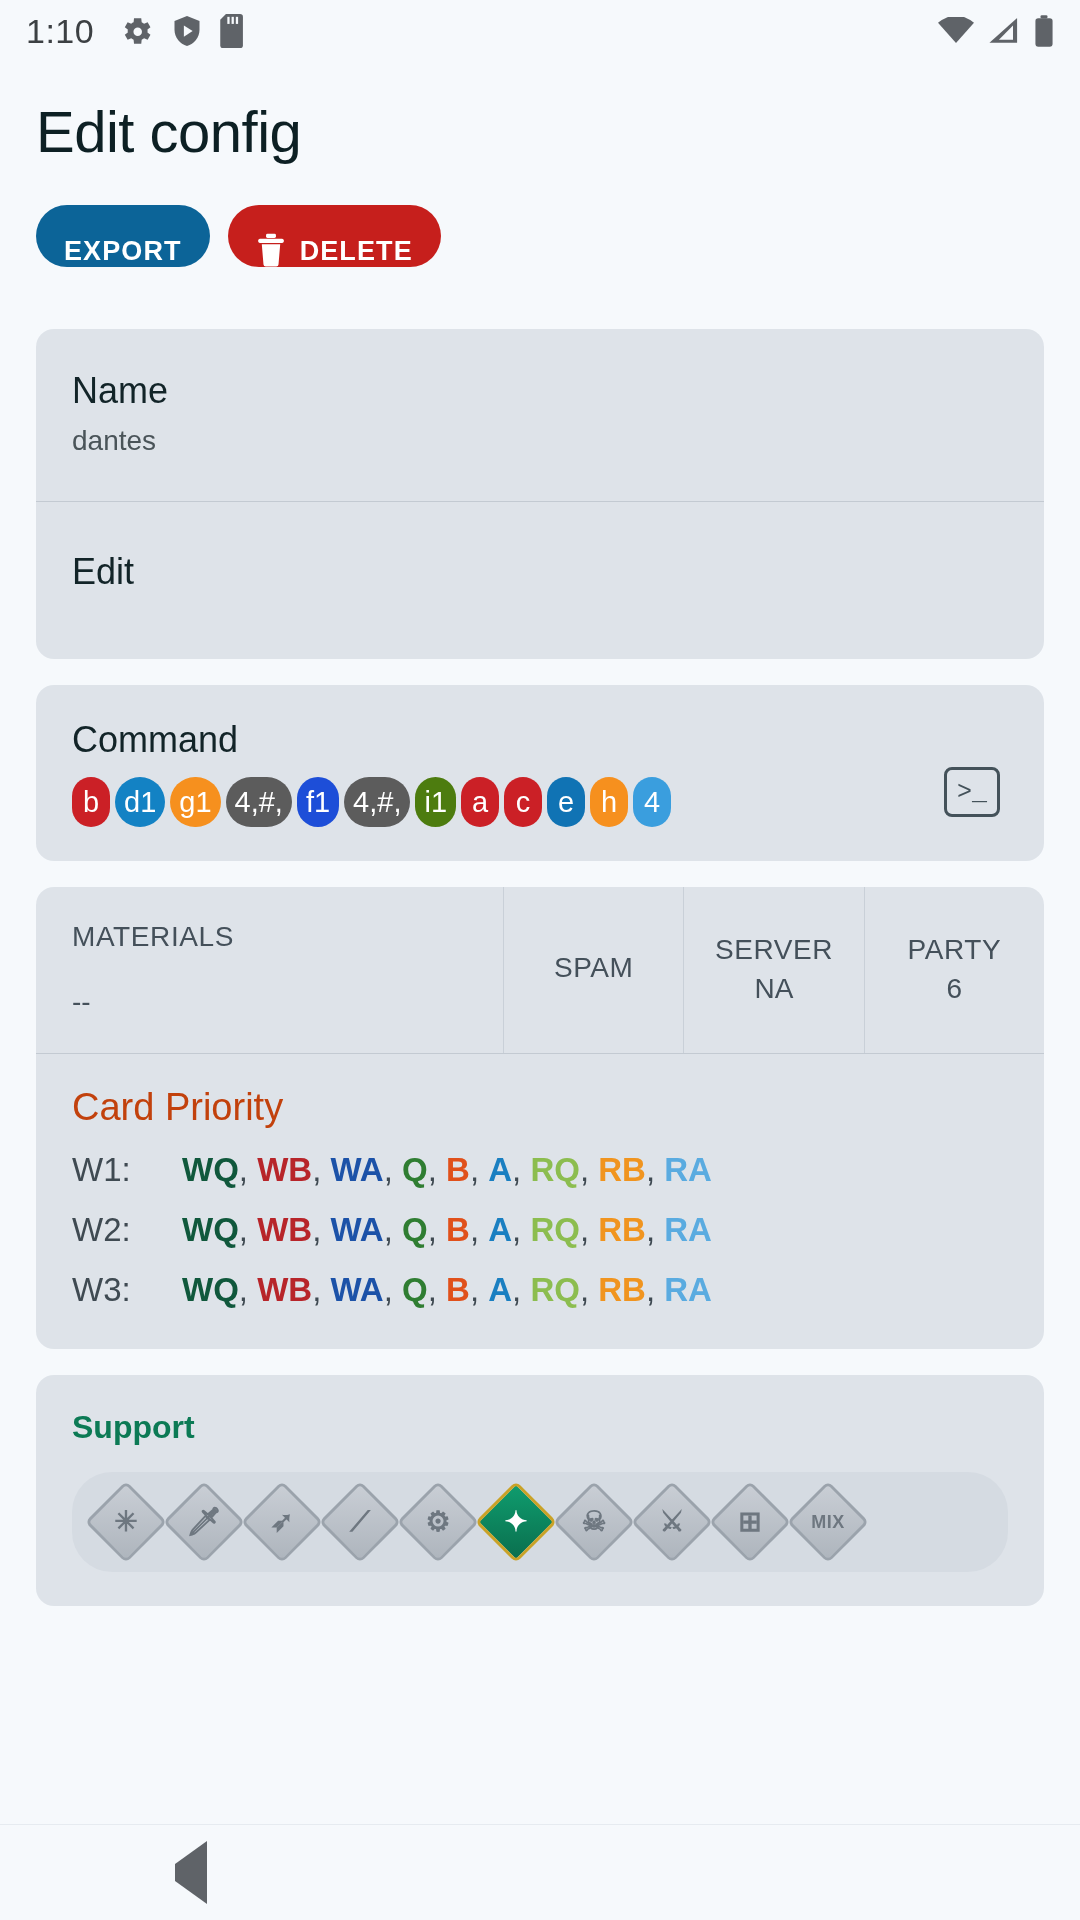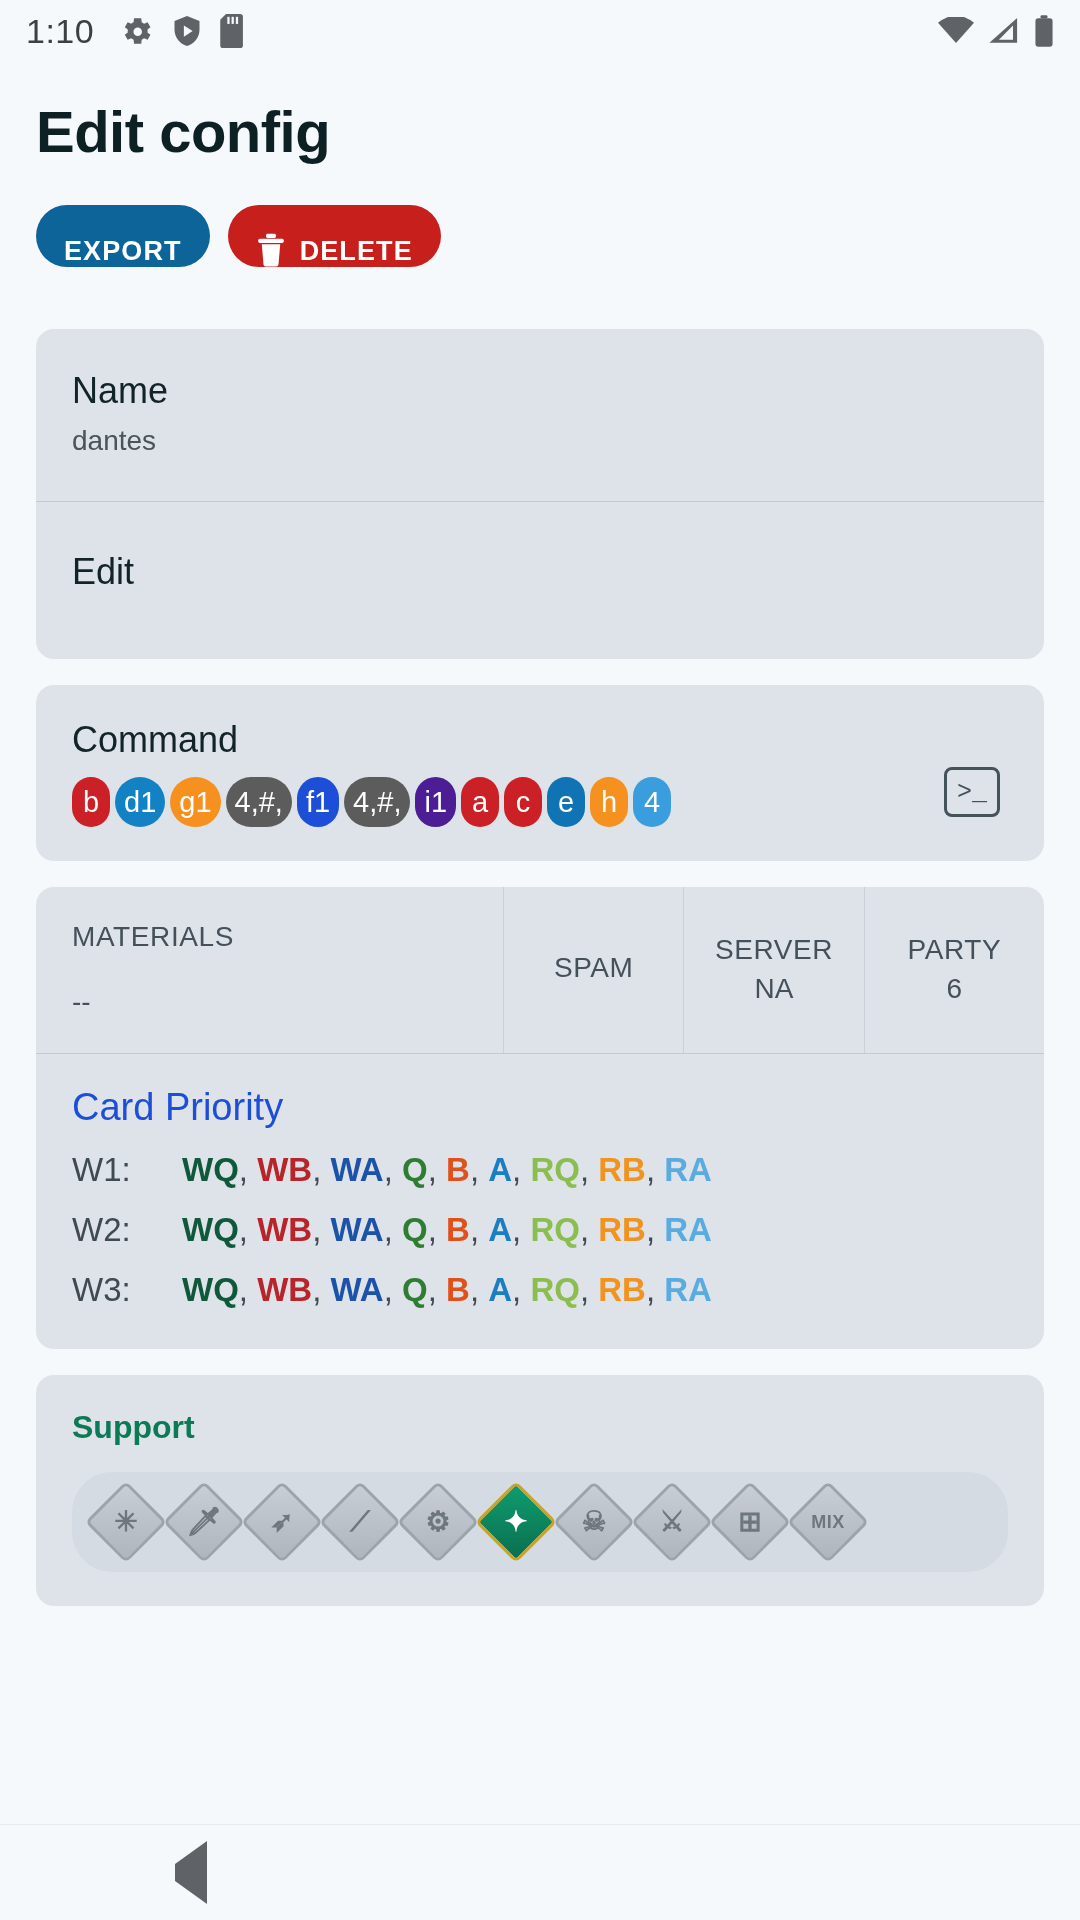--- a/index.html
+++ b/index.html
@@ -16,21 +16,21 @@
     padding: 0 26px;
     color: #5f6368;
   }
   .clock { font-size: 34px; letter-spacing: .5px; color: #3c4043; }
   .sb-icons-left { display: flex; align-items: center; gap: 18px; margin-left: 26px; }
   .sb-icons-right { display: flex; align-items: center; gap: 14px; margin-left: auto; }
   .sb-icons-left svg, .sb-icons-right svg { display: block; }
 
   
   .page-title {
-    font-size: 58px; font-weight: 700; color: #0d2024;
+    font-size: 58px; font-weight: 400; color: #0d2024;
     padding: 36px 0 0 36px; letter-spacing: -.5px;
   }
   .actions { display: flex; gap: 18px; padding: 40px 0 0 36px; align-items: center; }
   .btn {
     display: inline-flex; align-items: flex-end; gap: 14px;
     height: 62px; padding: 0 28px; border-radius: 34px;
     color: #fff; font-size: 27px; font-weight: 700; letter-spacing: 1.1px;
     border: none; cursor: pointer; white-space: nowrap;
   }
   .btn.blue { background: #0c6498; }
@@ -75,21 +75,21 @@
     text-align: center;
   }
   .stat.materials { flex: 3.1; text-align: left; padding-left: 36px; justify-content: flex-start; }
   .stat + .stat { border-left: 1px solid #c9d0d8; }
   .stat-label { font-size: 28px; color: #44505a; letter-spacing: .6px; line-height: 1.25; }
   .stat-value { font-size: 28px; color: #44505a; margin-top: 30px; line-height: 1.25; }
   .stat .stat-value.tight { margin-top: 4px; }
 
   
   .cp { padding: 32px 36px 40px 36px; }
-  .cp-title { font-size: 38px; color: #1d4ed8; }
+  .cp-title { font-size: 38px; color: #c2410c; }
   .cp-row { display: flex; align-items: baseline; margin-top: 22px; font-size: 33px; }
   .cp-key { width: 110px; color: #3f4a52; flex: none; }
   .cp-cards span.sep { color: #3f4a52; }
   .cp-cards span.card-tok { font-weight: 700; }
 
   
   .support { padding: 34px 36px 0 36px; }
   .support-title { font-size: 32px; font-weight: 700; color: #0c7a55; }
   .class-strip {
     margin: 26px 0 0 0; background: #d5dbe2; border-radius: 40px;
@@ -206,21 +206,21 @@
 <div class="card cmd-card">
   <div class="cmd-left">
     <div class="cmd-label">Command</div>
     <div class="pills" id="cmd-pills">
         <span class="pill" style="background: rgb(203, 32, 38);">b</span>
         <span class="pill" style="background: rgb(19, 130, 196);">d1</span>
         <span class="pill" style="background: rgb(246, 144, 30);">g1</span>
         <span class="pill" style="background: rgb(92, 92, 92);">4,#,</span>
         <span class="pill" style="background: #1d4ed8;">f1</span>
         <span class="pill" style="background: rgb(92, 92, 92);">4,#,</span>
-        <span class="pill" style="background: #4c1d95;">i1</span>
+        <span class="pill" style="background: #4d7c0f;">i1</span>
         <span class="pill" style="background: rgb(203, 32, 38);">a</span>
         <span class="pill" style="background: rgb(203, 32, 38);">c</span>
         <span class="pill" style="background: rgb(16, 115, 180);">e</span>
         <span class="pill" style="background: rgb(246, 144, 30);">h</span>
         <span class="pill" style="background: rgb(58, 158, 222);">4</span>
       </div>
   </div>
   <button class="term-btn">
     <span>&gt;_</span>
   </button>

